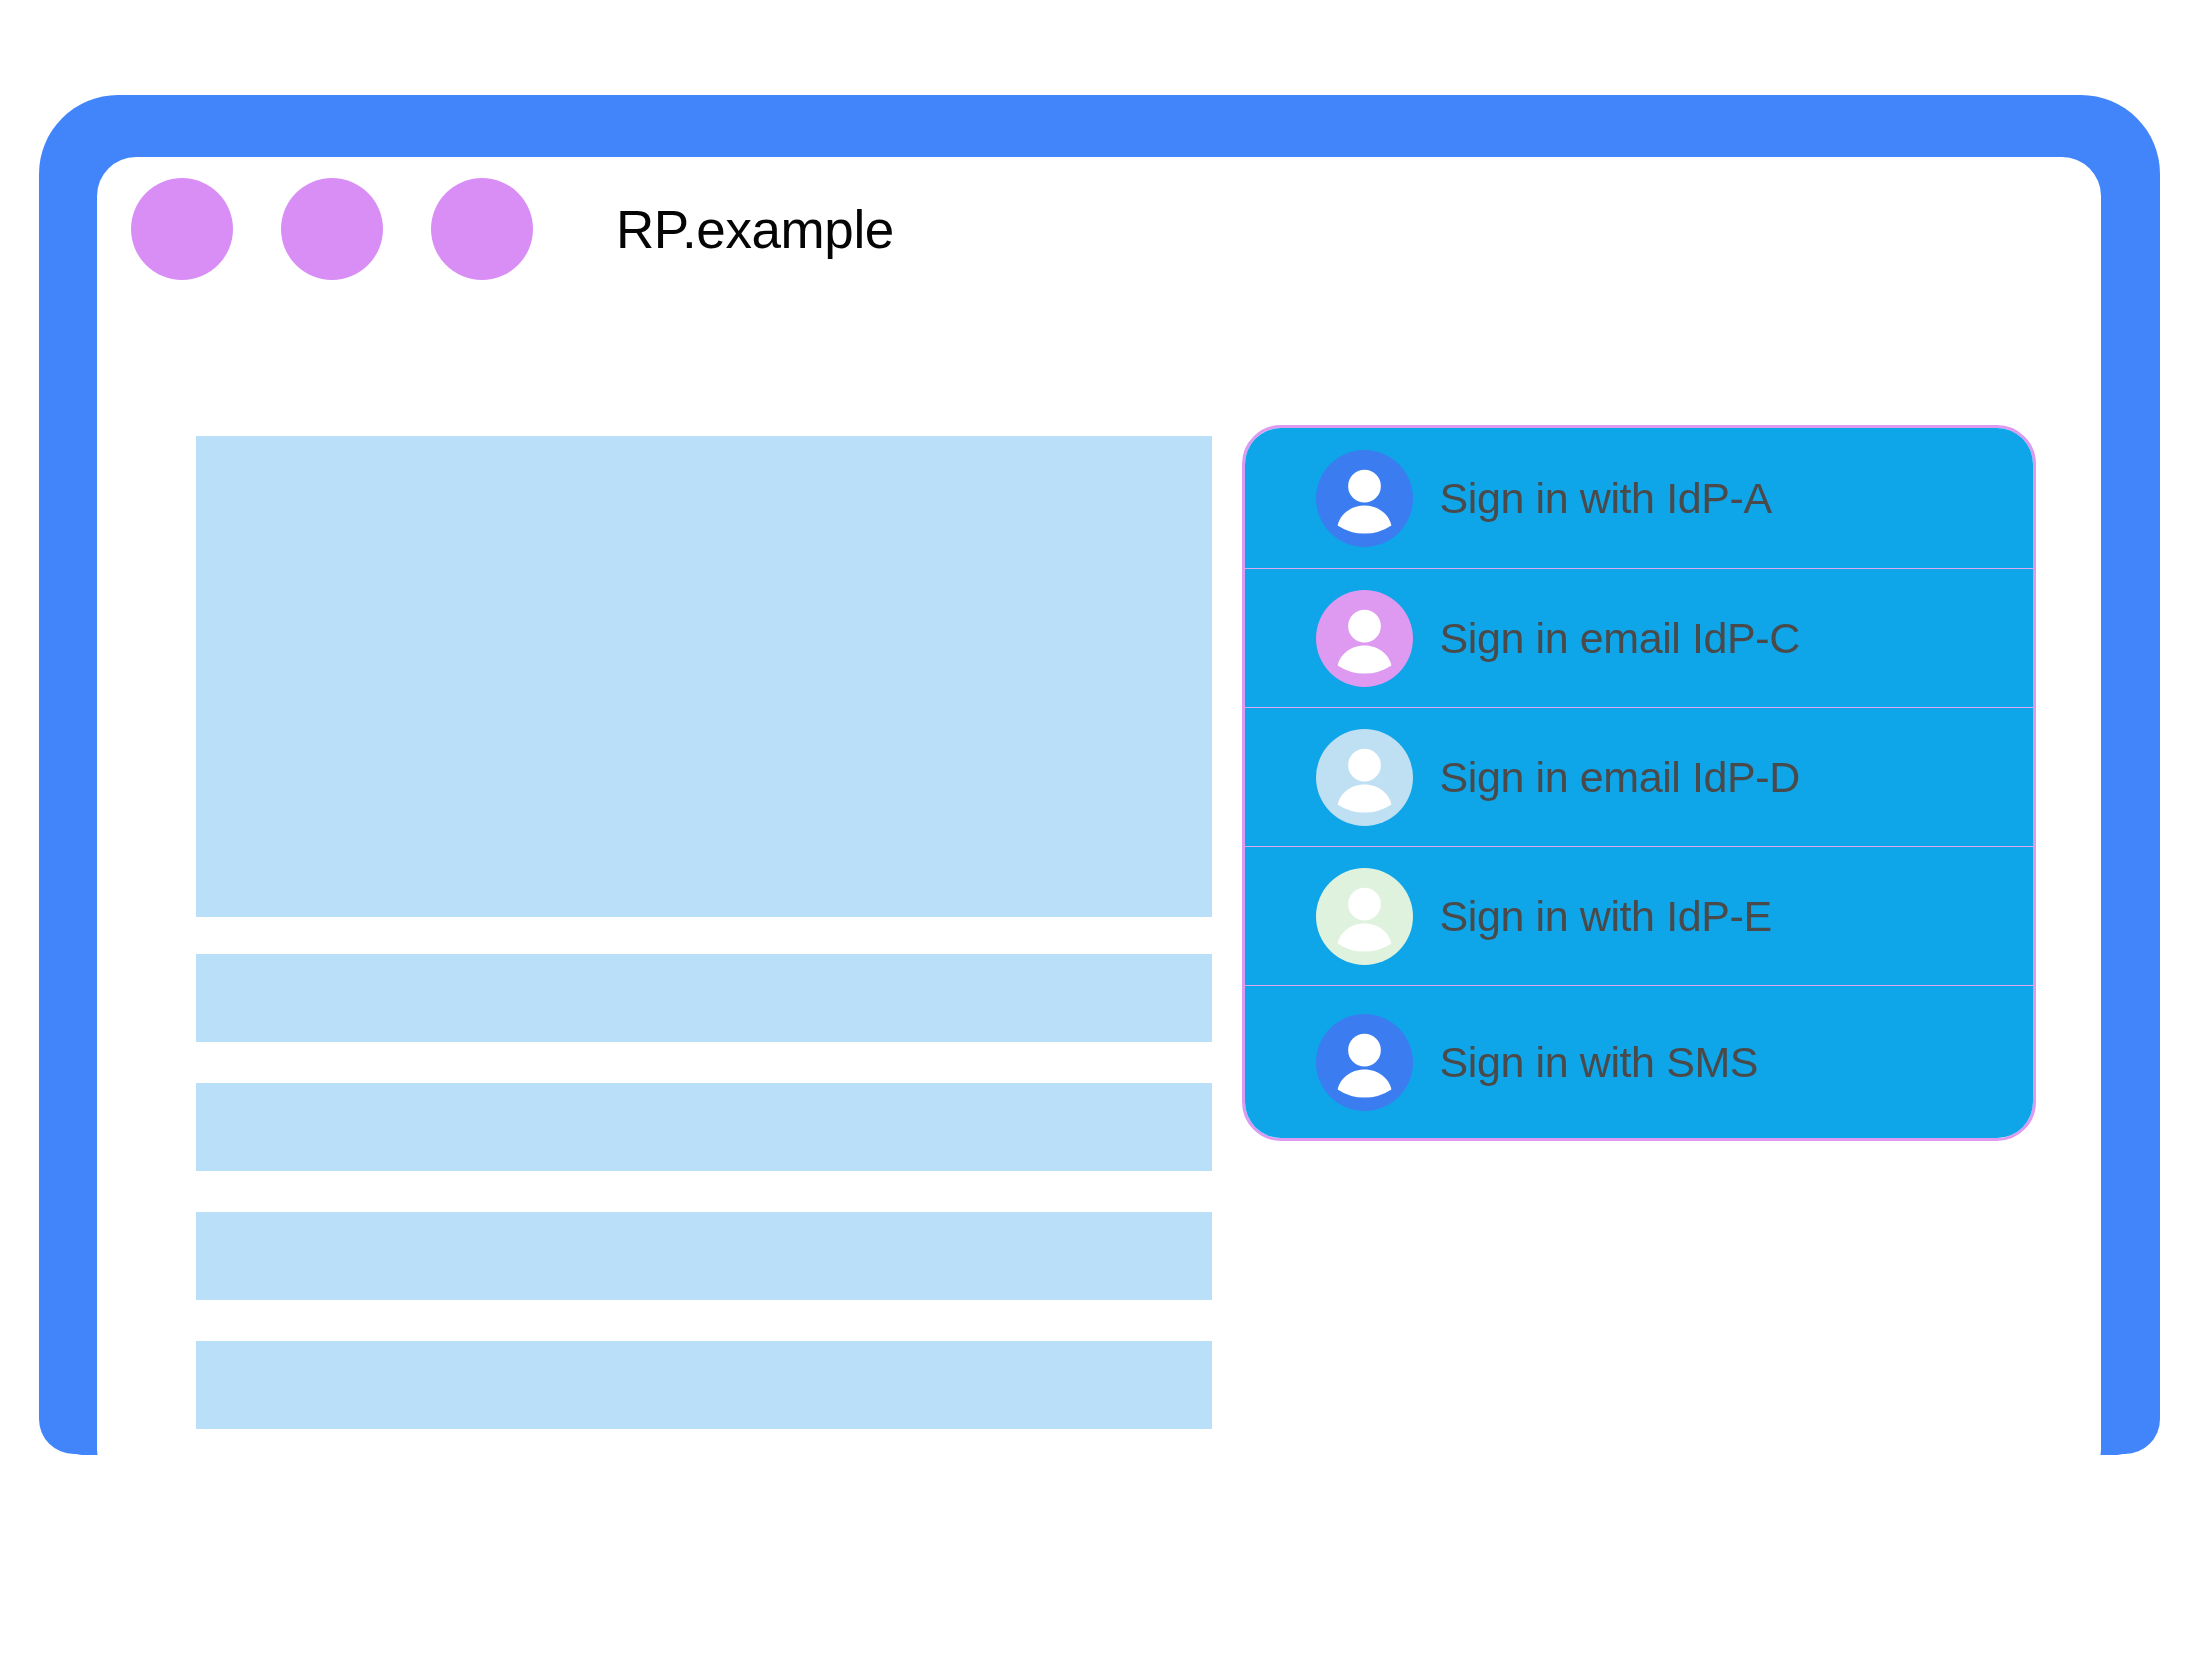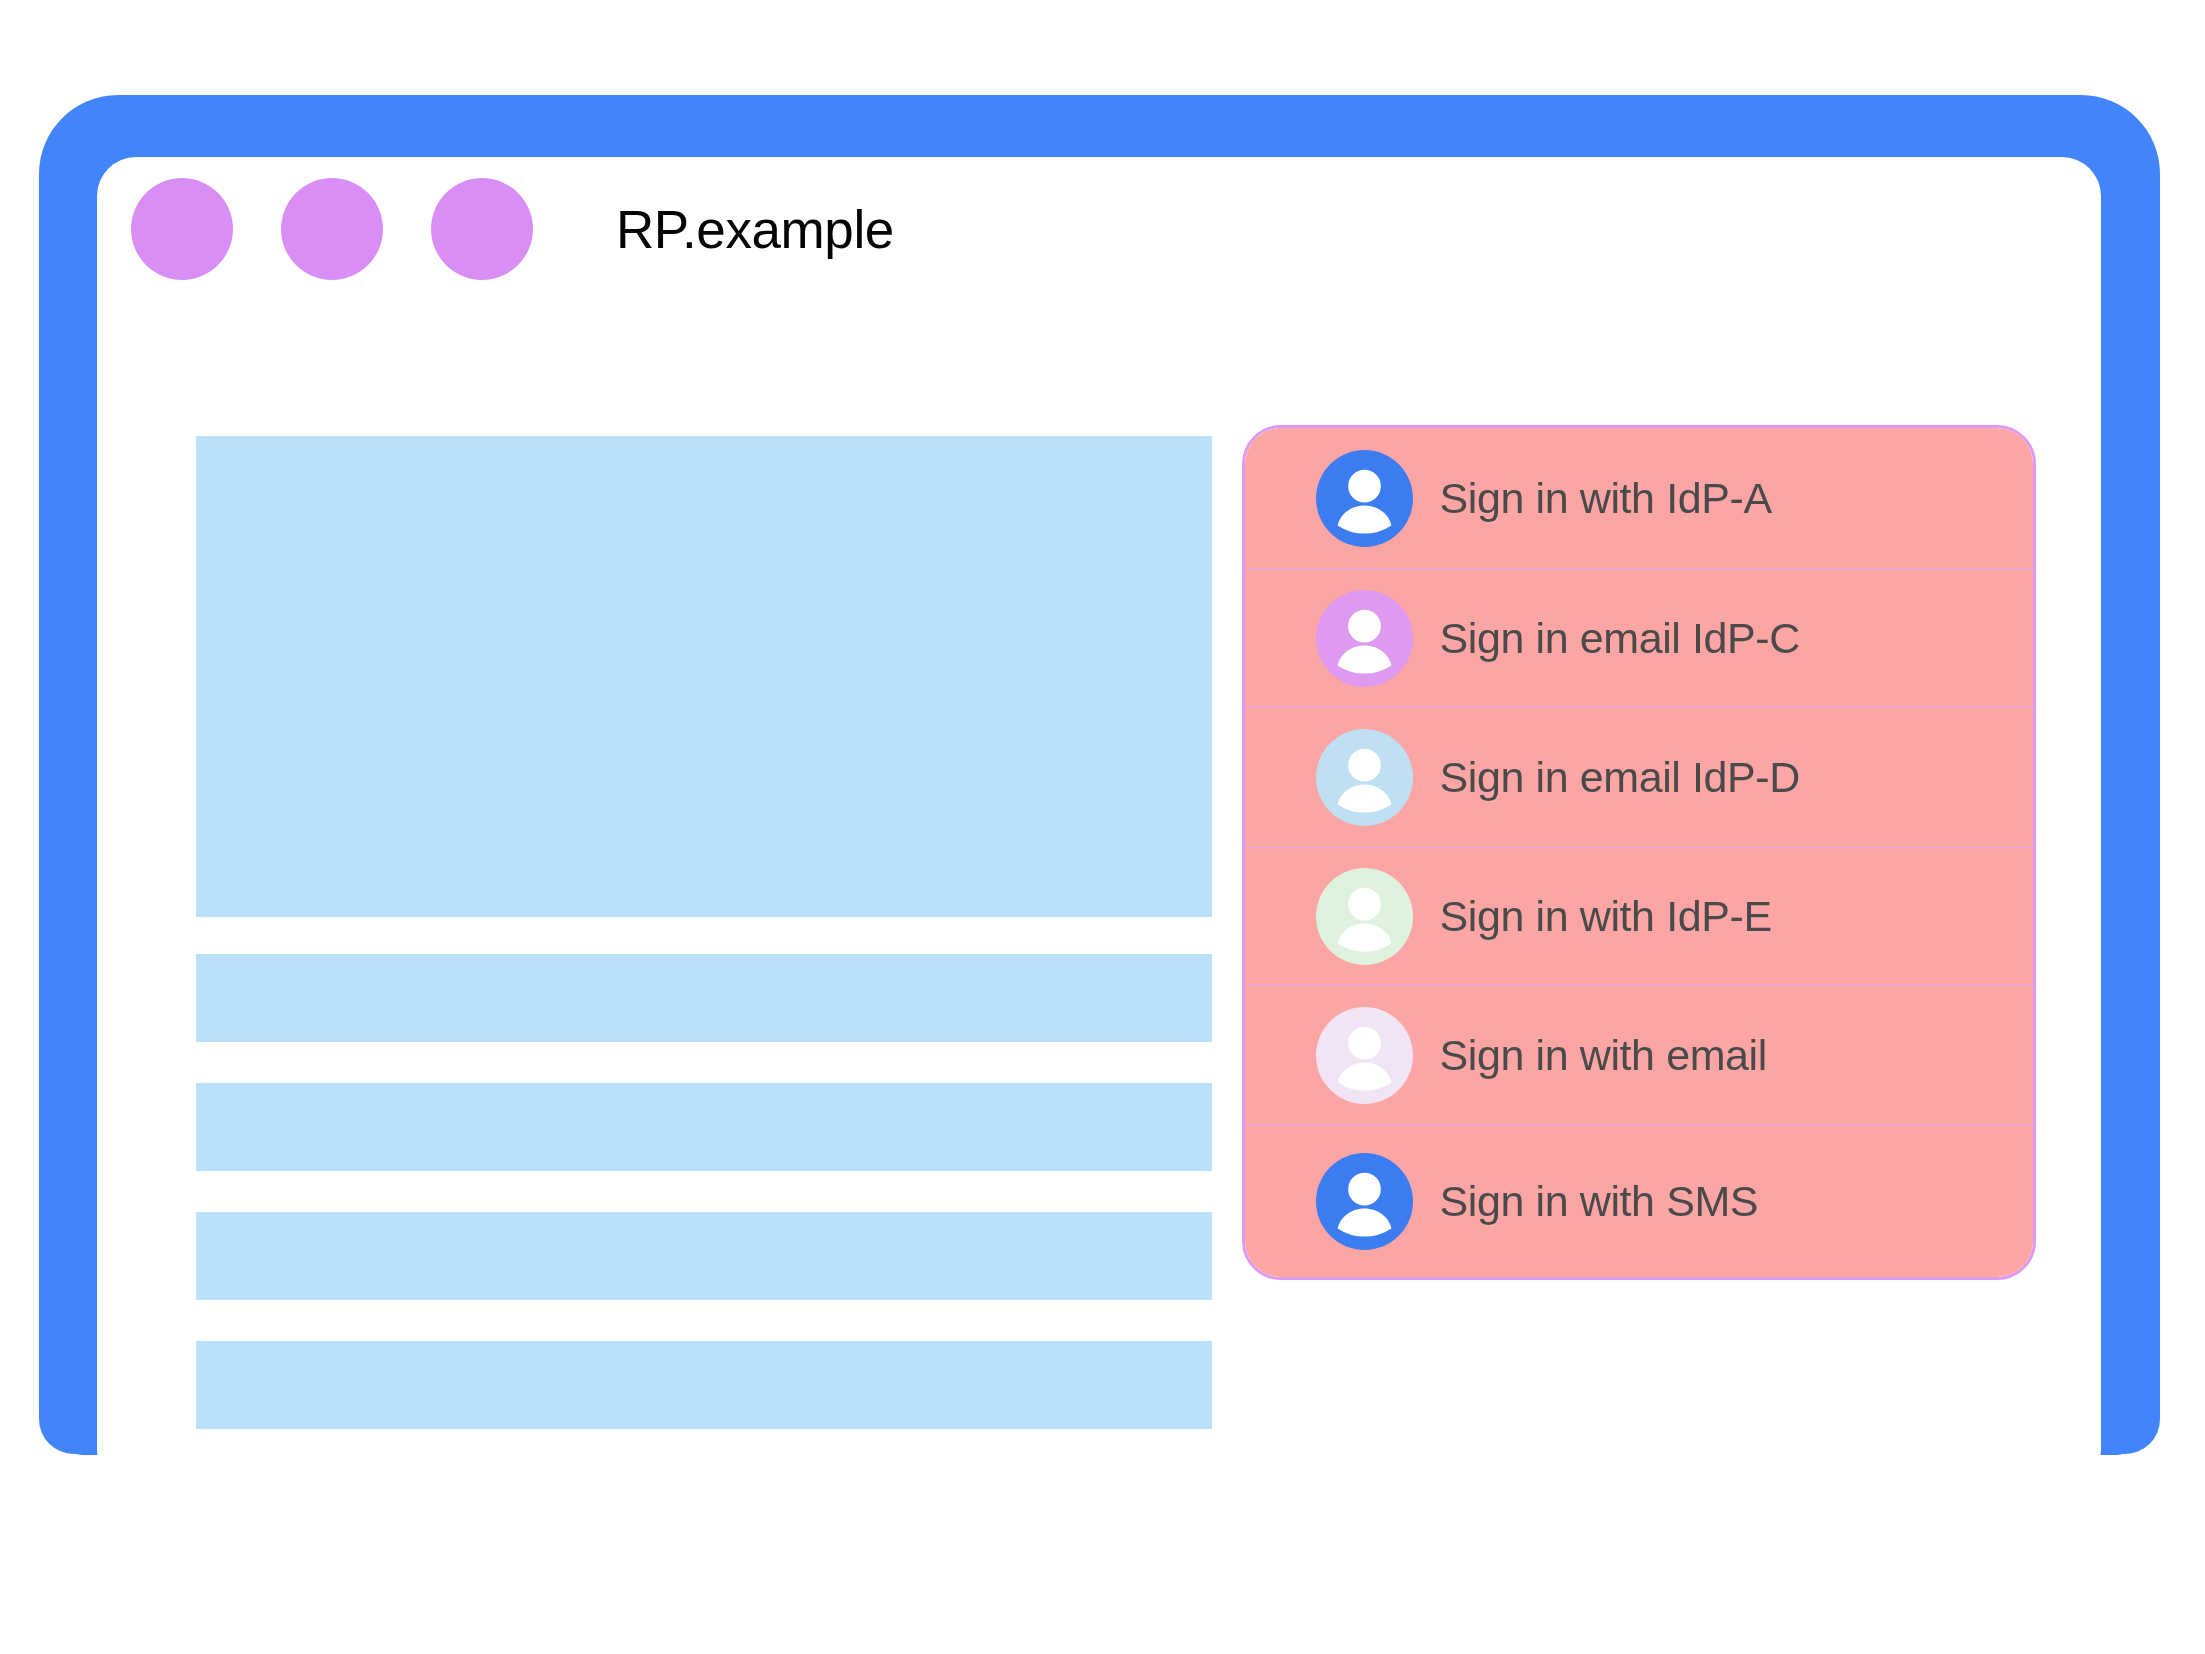--- a/index.html
+++ b/index.html
@@ -122,21 +122,21 @@
     box-sizing: border-box;
     overflow: hidden;
   }
   .account-row {
     display: flex;
     align-items: center;
     height: 139px;
     padding-left: 71px;
     box-sizing: border-box;
     border-bottom: 1.8px solid #e0a8ef;
-    background: #fca5a5;
+    background: #0ea5e9;
     cursor: pointer;
   }
   .account-row:first-child { height: 141px; }
   .account-row:last-child  { border-bottom: none; height: 152px; }
 
   .avatar {
     width: 97px;
     height: 97px;
     border-radius: 50%;
     flex: 0 0 97px;
@@ -218,30 +218,20 @@
           <circle cx="55" cy="55" r="55" fill="#dff2dd"></circle>
           <circle cx="55" cy="41" r="18.5" fill="#ffffff"></circle>
           <path d="M55 63c-16 0-28 10.5-30.5 22.6A55 55 0 0 0 85.5 85.6C83 73.5 71 63 55 63z" fill="#ffffff"></path>
         </svg>
       </span>
       <span class="account-label">Sign in with IdP-E</span>
     </div>
     <div class="account-row">
       <span class="avatar">
         <svg viewBox="0 0 110 110" xmlns="http://www.w3.org/2000/svg">
-          <circle cx="55" cy="55" r="55" fill="#f0e4f5"></circle>
-          <circle cx="55" cy="41" r="18.5" fill="#ffffff"></circle>
-          <path d="M55 63c-16 0-28 10.5-30.5 22.6A55 55 0 0 0 85.5 85.6C83 73.5 71 63 55 63z" fill="#ffffff"></path>
-        </svg>
-      </span>
-      <span class="account-label">Sign in with email</span>
-    </div>
-    <div class="account-row">
-      <span class="avatar">
-        <svg viewBox="0 0 110 110" xmlns="http://www.w3.org/2000/svg">
           <circle cx="55" cy="55" r="55" fill="#3b7df0"></circle>
           <circle cx="55" cy="41" r="18.5" fill="#ffffff"></circle>
           <path d="M55 63c-16 0-28 10.5-30.5 22.6A55 55 0 0 0 85.5 85.6C83 73.5 71 63 55 63z" fill="#ffffff"></path>
         </svg>
       </span>
       <span class="account-label">Sign in with SMS</span>
     </div>
   </div>
 
 

